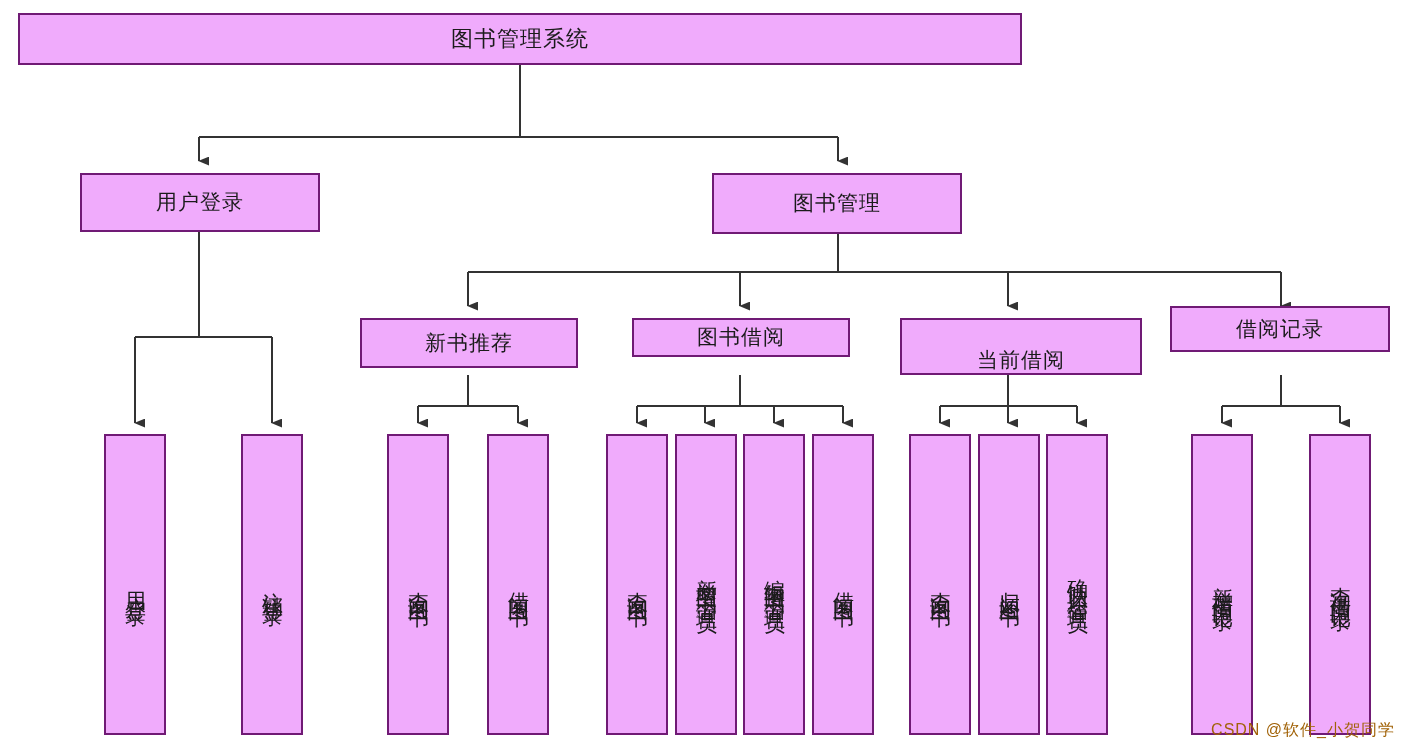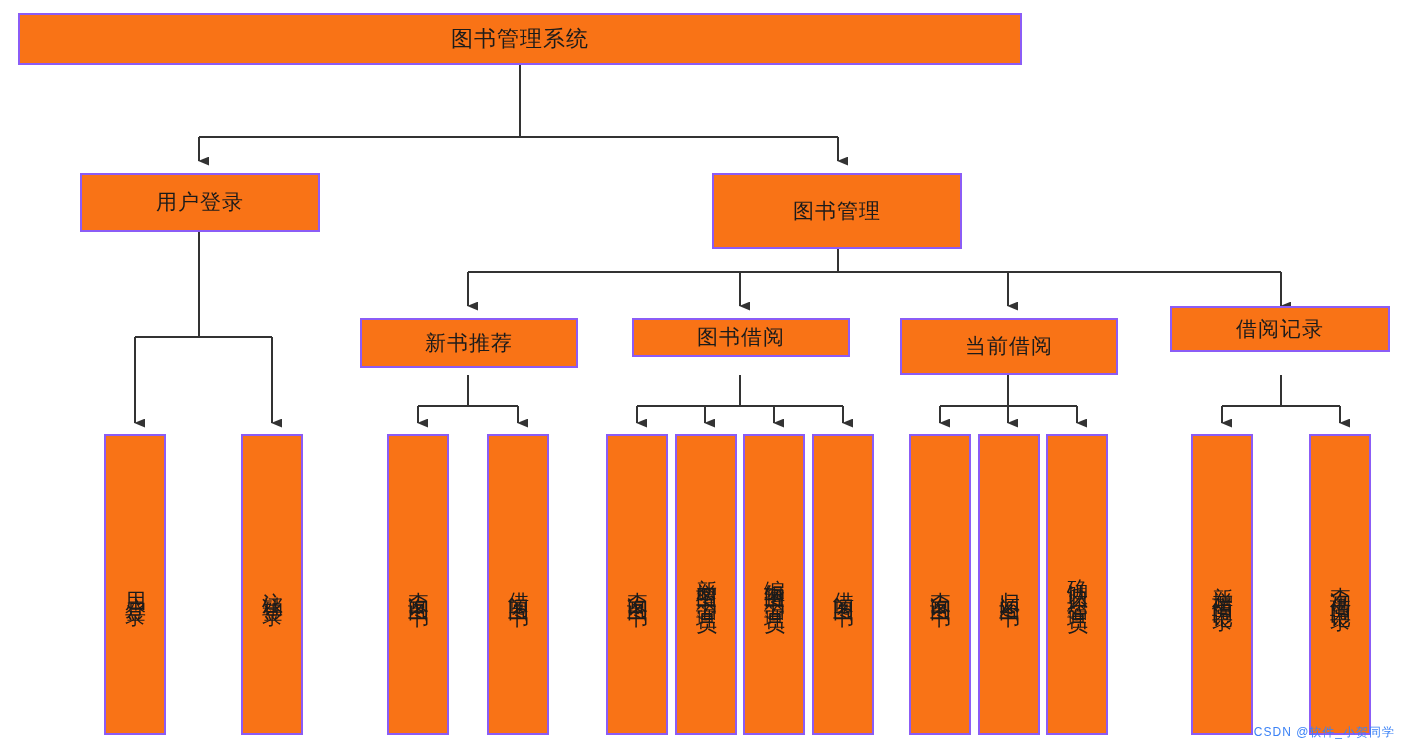--- a/index.html
+++ b/index.html
@@ -5,34 +5,34 @@
   html,body{margin:0;padding:0;background:#ffffff;}
   body{
     width:1405px;height:747px;overflow:hidden;
     font-family:"Liberation Sans","DejaVu Sans",sans-serif;
     color:#1b1b1b;
   }
   #stage{position:relative;width:1405px;height:747px;background:#fff;}
   svg#wires{position:absolute;left:0;top:0;width:1405px;height:747px;}
   .node{
     position:absolute;box-sizing:border-box;
-    background:#f97316;border:2px solid #8b5cf6;
+    background:#f0abfc;border:2px solid #701a75;
     display:flex;align-items:center;justify-content:center;
     text-align:center;line-height:1.18;
   }
   .node.h{font-size:21px;letter-spacing:1px;}
   .node.root{font-size:22px;letter-spacing:1px;}
   .node.v{
     writing-mode:vertical-rl;text-orientation:upright;
     font-size:21px;letter-spacing:5px;padding:6px 0;
   }
   .node .lbl{display:block;}
   #watermark{
     position:absolute;right:10px;bottom:6px;
-    font-size:12px;color:#3b82f6;letter-spacing:1px;
+    font-size:16px;color:#a16207;letter-spacing:1px;
     white-space:nowrap;user-select:none;
   }
 </style>
 </head>
 <body>
 
 <div id="stage">
 
   <svg id="wires" viewBox="0 0 1405 747">
     <defs>
@@ -84,31 +84,31 @@
     </g>
   </svg>
 
   <div class="node root" style="left:18px;top:13px;width:1004px;height:52px;">
     <span class="lbl">图书管理系统</span>
   </div>
 
   <div class="node h" style="left:80px;top:173px;width:240px;height:59px;">
     <span class="lbl">用户登录</span>
   </div>
-  <div class="node h" style="left:712px;top:173px;width:250px;height:76px;">
+  <div class="node h" style="left:712px;top:173px;width:250px;height:61px;">
     <span class="lbl">图书管理</span>
   </div>
 
   <div class="node h" style="left:360px;top:318px;width:218px;height:50px;">
     <span class="lbl">新书推荐</span>
   </div>
   <div class="node h" style="left:632px;top:318px;width:218px;height:39px;">
     <span class="lbl">图书借阅</span>
   </div>
-  <div class="node h" style="left:900px;top:318px;width:218px;height:57px;">
+  <div class="node h" style="left:900px;top:318px;width:242px;height:57px;align-items:flex-end;">
     <span class="lbl">当前借阅</span>
   </div>
   <div class="node h" style="left:1170px;top:306px;width:220px;height:46px;">
     <span class="lbl">借阅记录</span>
   </div>
 
   <div class="node v" style="left:104px;top:434px;width:62px;height:301px;">
     <span class="lbl">用户登录</span>
   </div>
   <div class="node v" style="left:241px;top:434px;width:62px;height:301px;">

